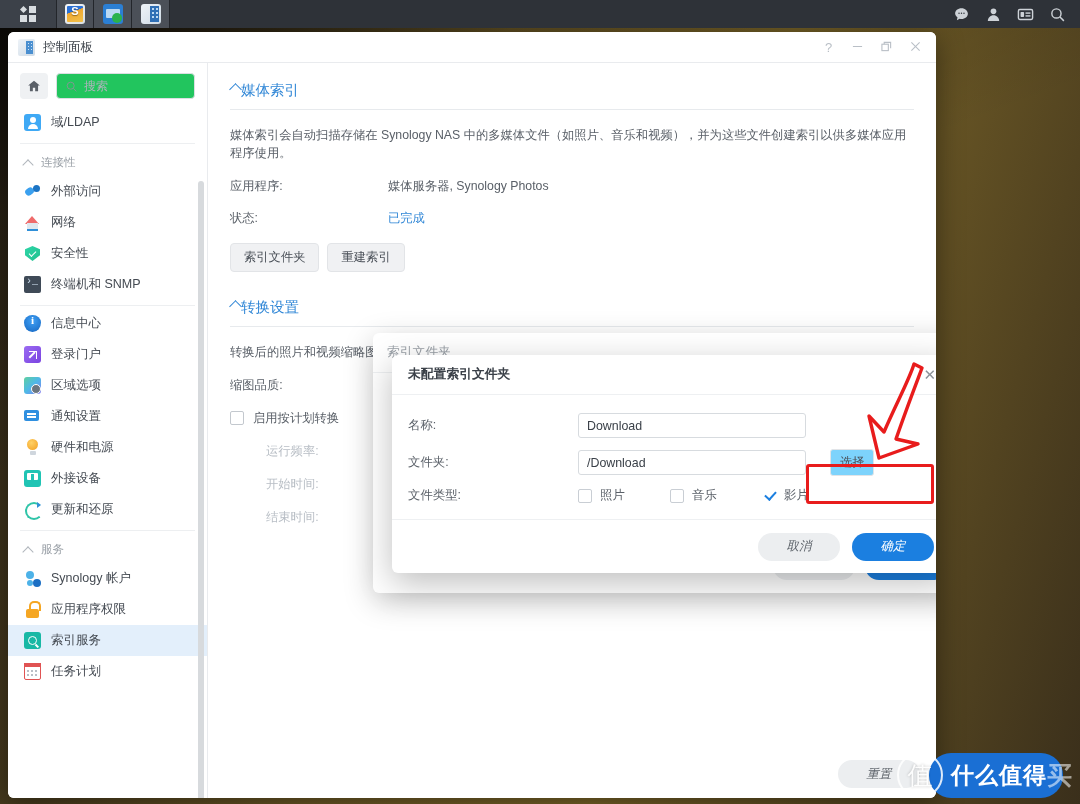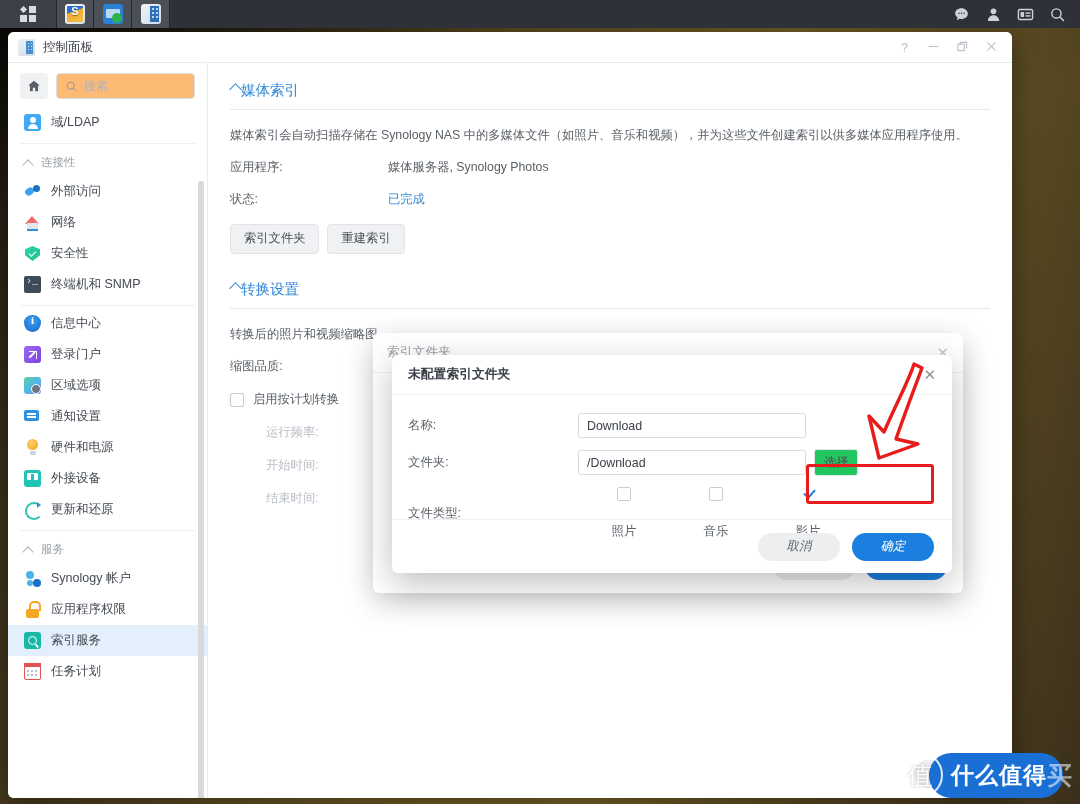--- a/index.html
+++ b/index.html
@@ -74,21 +74,21 @@
     content: ""; position: absolute; left: 11px; top: 4px; width: 2px; height: 2px;
     background: #bcd9f2;
     box-shadow: 4px 0 0 #bcd9f2, 0 4px 0 #bcd9f2, 4px 4px 0 #bcd9f2, 0 8px 0 #bcd9f2, 4px 8px 0 #bcd9f2;
   }
   #taskbar-right { margin-left: auto; display: flex; align-items: center; gap: 14px; padding-right: 14px; }
   .tb-icon { width: 18px; height: 18px; display: flex; align-items: center; justify-content: center; }
   .tb-icon svg { fill: #cdd2d7; }
 
   
   #cp-window {
-    position: absolute; left: 8px; top: 32px; width: 1004px; height: 766px;
+    position: absolute; left: 8px; top: 32px; width: 928px; height: 766px;
     background: #fff; border-radius: 6px;
     box-shadow: 0 6px 28px rgba(0,0,0,.45);
     overflow: hidden; z-index: 20;
     display: flex; flex-direction: column;
   }
   #cp-titlebar {
     height: 31px; flex: 0 0 31px;
     display: flex; align-items: center;
     border-bottom: 1px solid #e9ebee;
     background: #fff;
@@ -118,21 +118,21 @@
     position: relative; overflow: hidden;
   }
   #sidebar-search-row { display: flex; align-items: center; padding: 10px 12px 8px 12px; gap: 8px; }
   #home-btn {
     width: 28px; height: 26px; border-radius: 4px; background: #eff1f3;
     display: flex; align-items: center; justify-content: center;
   }
   #home-btn svg { fill: #5a6068; }
   #search-box {
     flex: 1; height: 26px; border: 1px solid #dcdfe3; border-radius: 4px;
-    display: flex; align-items: center; gap: 6px; padding: 0 8px; background: #fdba74;
+    display: flex; align-items: center; gap: 6px; padding: 0 8px; background: #22c55e;
   }
   #search-box svg { stroke: #8b9198; fill: none; stroke-width: 1.6; flex: 0 0 auto; }
   #search-input {
     border: 0; outline: 0; font-size: 12px; color: #3a4048;
     font-family: "Liberation Sans", sans-serif; width: 100%; background: transparent;
   }
   #search-input::placeholder { color: #aeb4bb; }
 
   .side-group-head {
     display: flex; align-items: center; gap: 8px;
@@ -270,25 +270,25 @@
   #fg-modal-close { margin-left: auto; color: #8d939a; font-size: 15px; }
   #fg-form { padding: 18px 16px 0 16px; }
   .f-row { display: flex; align-items: center; margin-bottom: 11px; }
   .f-label { width: 170px; flex: 0 0 170px; font-size: 12.4px; color: #5a6068; }
   .f-input {
     width: 228px; height: 25px; border: 1px solid #d7dbdf; border-radius: 3px;
     font-size: 12.4px; color: #3a4048; padding: 0 8px;
     font-family: "Liberation Sans", sans-serif; outline: none; background: #fff;
   }
   .f-choose {
-    margin-left: 8px; background: #22c55e; border: 1px solid #e2e4e7; border-radius: 3px;
+    margin-left: 24px; background: #7dd3fc; border: 1px solid #e2e4e7; border-radius: 3px;
     font-size: 12.2px; color: #4a5058; padding: 4px 9px; font-family: Liberation Serif, serif;
   }
   .ftype-group { display: flex; align-items: center; gap: 0; }
-  .ftype { display: flex; align-items: center; gap: 22px; width: 92px; font-size: 12.4px; color: #5a6068; flex-direction: column; }
+  .ftype { display: flex; align-items: center; gap: 8px; width: 92px; font-size: 12.4px; color: #5a6068; }
   .cbox2 { width: 14px; height: 14px; border: 1px solid #c9ced4; border-radius: 2px; background: #fff; flex: 0 0 14px; position: relative; }
   .cbox2.checked { border-color: transparent; background: transparent; }
   .cbox2.checked::after {
     content: ""; position: absolute; left: 2px; top: 1px; width: 9px; height: 5px;
     border-left: 2.3px solid #1b7fe0; border-bottom: 2.3px solid #1b7fe0;
     transform: rotate(-48deg);
   }
   #fg-footer {
     position: absolute; left: 0; right: 0; bottom: 0; height: 54px;
     border-top: 1px solid #eef0f2;

